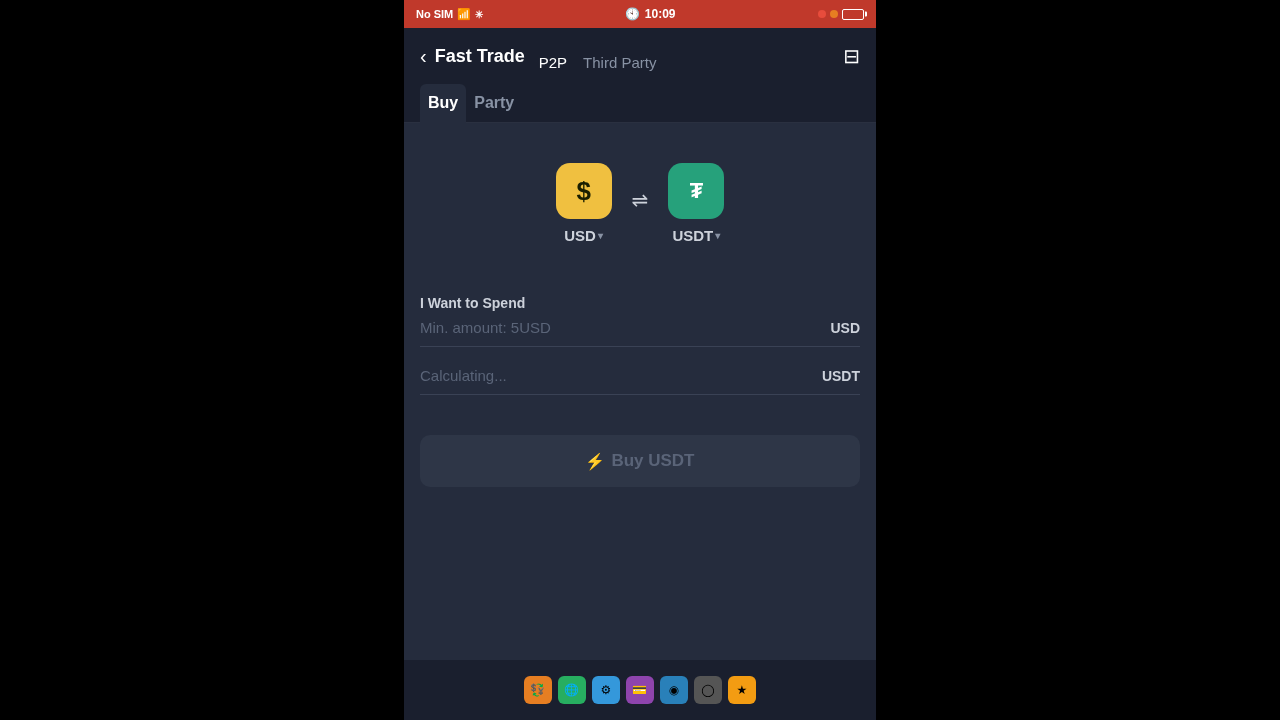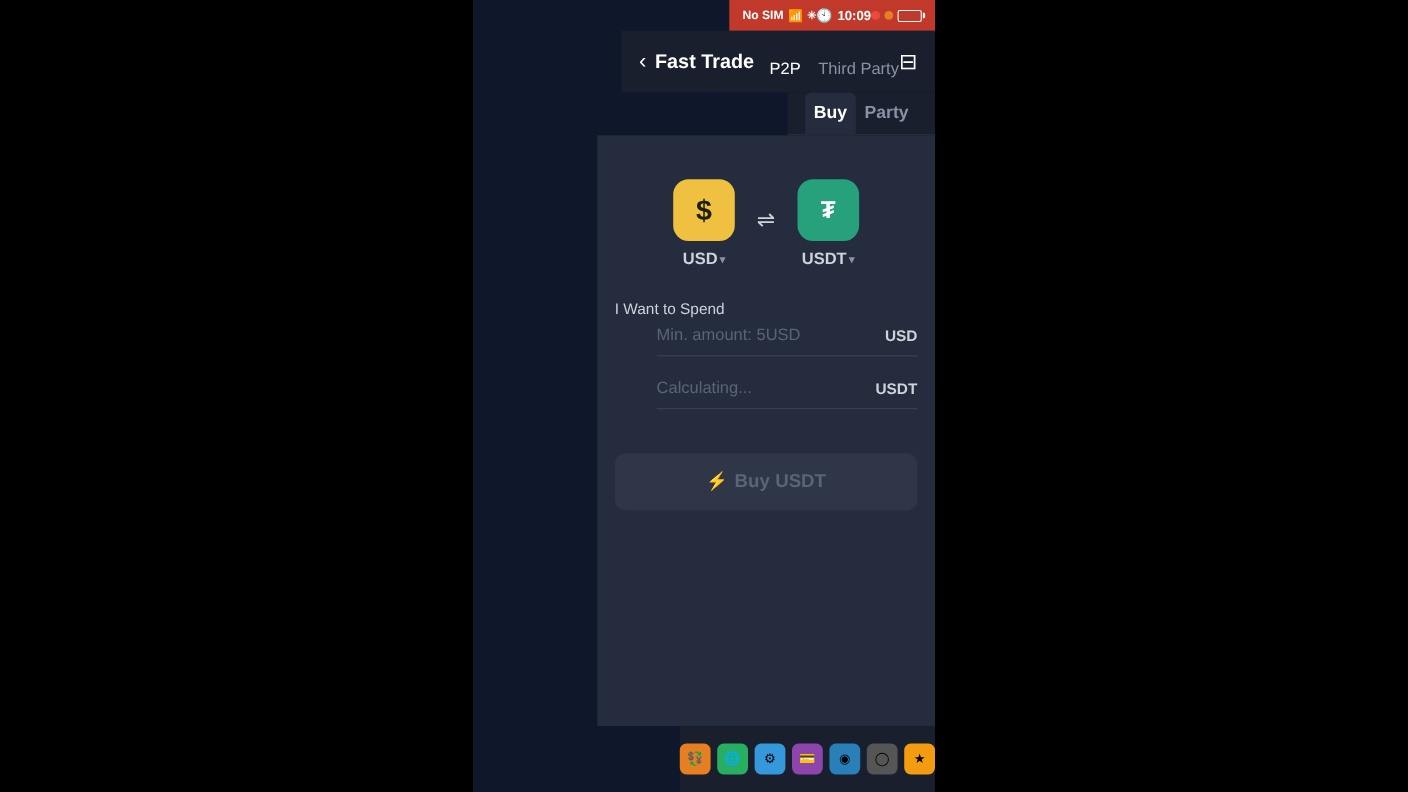--- a/index.html
+++ b/index.html
@@ -7,28 +7,27 @@
       width: 1280px;
       height: 720px;
       background: #000;
       display: flex;
       align-items: center;
       justify-content: center;
       font-family: -apple-system, BlinkMacSystemFont, 'Segoe UI', sans-serif;
     }
 
     .phone-container {
-      width: 420px;
+      width: 472px;
       height: 720px;
-      background: #0f172a;
+      background: #d946ef;
       display: flex;
       flex-direction: column;
       overflow: hidden;
       position: relative;
-      align-items: flex-end;
     }
 
     
     .status-bar {
       background: #c0392b;
       display: flex;
       justify-content: space-between;
       align-items: center;
       padding: 0 12px;
       height: 28px;
@@ -220,29 +219,29 @@
 
     
     .field-group {
       display: flex;
       flex-direction: column;
       gap: 8px;
     }
     .field-label {
       color: #cdd2db;
       font-size: 14px;
-      font-weight: 400;
+      font-weight: 700;
+      margin-top: 23px;
     }
     .field-input-row {
       display: flex;
       align-items: center;
       justify-content: space-between;
       border-bottom: 1px solid #3a4255;
       padding-bottom: 10px;
-      margin-left: 38px;
     }
     .field-input {
       background: transparent;
       border: none;
       outline: none;
       color: #5a6478;
       font-size: 15px;
       flex: 1;
     }
     .field-input::placeholder {

